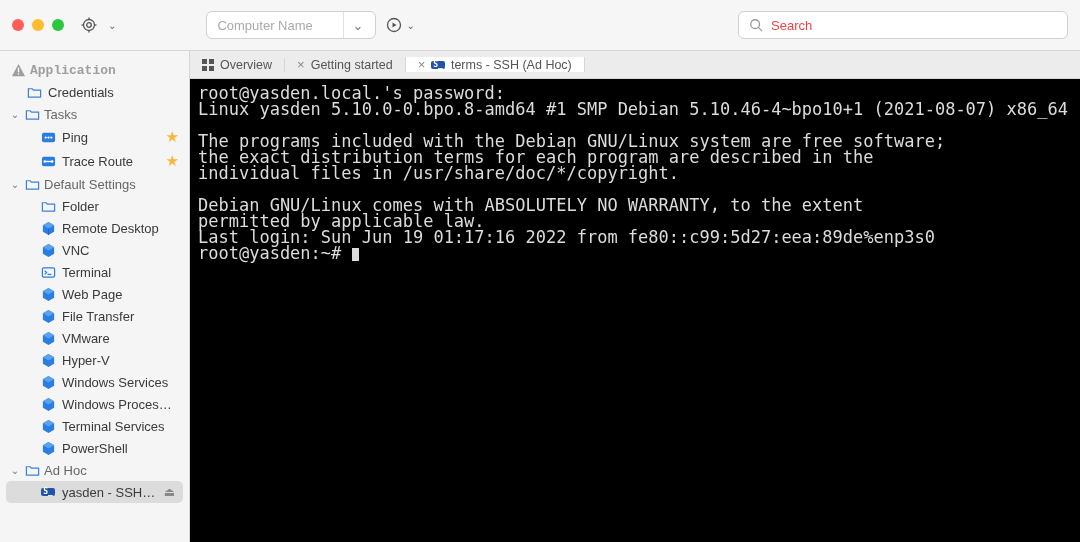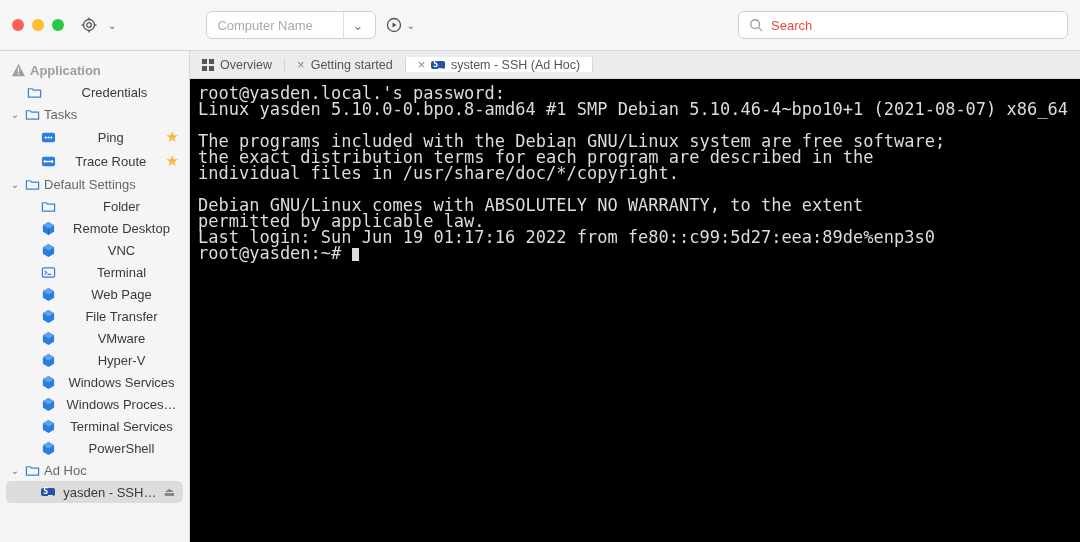--- a/index.html
+++ b/index.html
@@ -40,24 +40,24 @@
 }
 .main { display:flex; flex:1; min-height:0; }
 .sidebar {
   width:190px; background:#f5f5f5; border-right:1px solid #d6d6d6;
   overflow-y:auto; padding:8px 0;
 }
 .section-header {
   display:flex; align-items:center; gap:4px; padding:3px 10px; color:#676767;
   font-weight:500;
 }
-.section-header.app { color:#9e9e9e; font-weight:600; }
+.section-header.app { color:#9e9e9e; font-weight:600;font-family:Liberation Mono, monospace; }
 .tree-item {
   display:flex; align-items:center; gap:6px; padding:3px 8px 3px 10px; color:#3a3a3a;
-  white-space:nowrap; overflow:hidden;text-align:center;
+  white-space:nowrap; overflow:hidden;
 }
 .tree-item.depth1 { padding-left:26px; }
 .tree-item.depth2 { padding-left:40px; }
 .tree-item.selected { background:#dcdcdc; border-radius:5px; margin:0 6px; padding-left:34px;}
 .tree-item .label { overflow:hidden; text-overflow:ellipsis; flex:1; }
 .disclosure { width:10px; color:#7a7a7a; font-size:10px; display:inline-flex; justify-content:center;}
 .icon { width:16px; height:16px; display:inline-flex; align-items:center; justify-content:center; flex-shrink:0;}
 .star { color:#f6b93b; margin-left:auto; font-size:15px; margin-right:2px;}
 .eject { color:#888; margin-left:auto; font-size:12px;}
 .content { flex:1; display:flex; flex-direction:column; min-width:0; }
@@ -345,21 +345,21 @@
       </div>
       <div class="tab">
         <span class="close">×</span>
         <span>Getting started</span>
       </div>
       <div class="tab active">
         <span class="close">×</span>
         <span class="ticon">
             <span class="badge-ssh">S_</span>
           </span>
-        <span>system - SSH (Ad Hoc)</span>
+        <span>terms - SSH (Ad Hoc)</span>
       </div>
     </div>
 
     <div class="terminal"><span>root@yasden.local.'s password:</span>
 <span>Linux yasden 5.10.0-0.bpo.8-amd64 #1 SMP Debian 5.10.46-4~bpo10+1 (2021-08-07) x86_64</span>
 <span></span>
 <span>The programs included with the Debian GNU/Linux system are free software;</span>
 <span>the exact distribution terms for each program are described in the</span>
 <span>individual files in /usr/share/doc/*/copyright.</span>
 <span></span>

